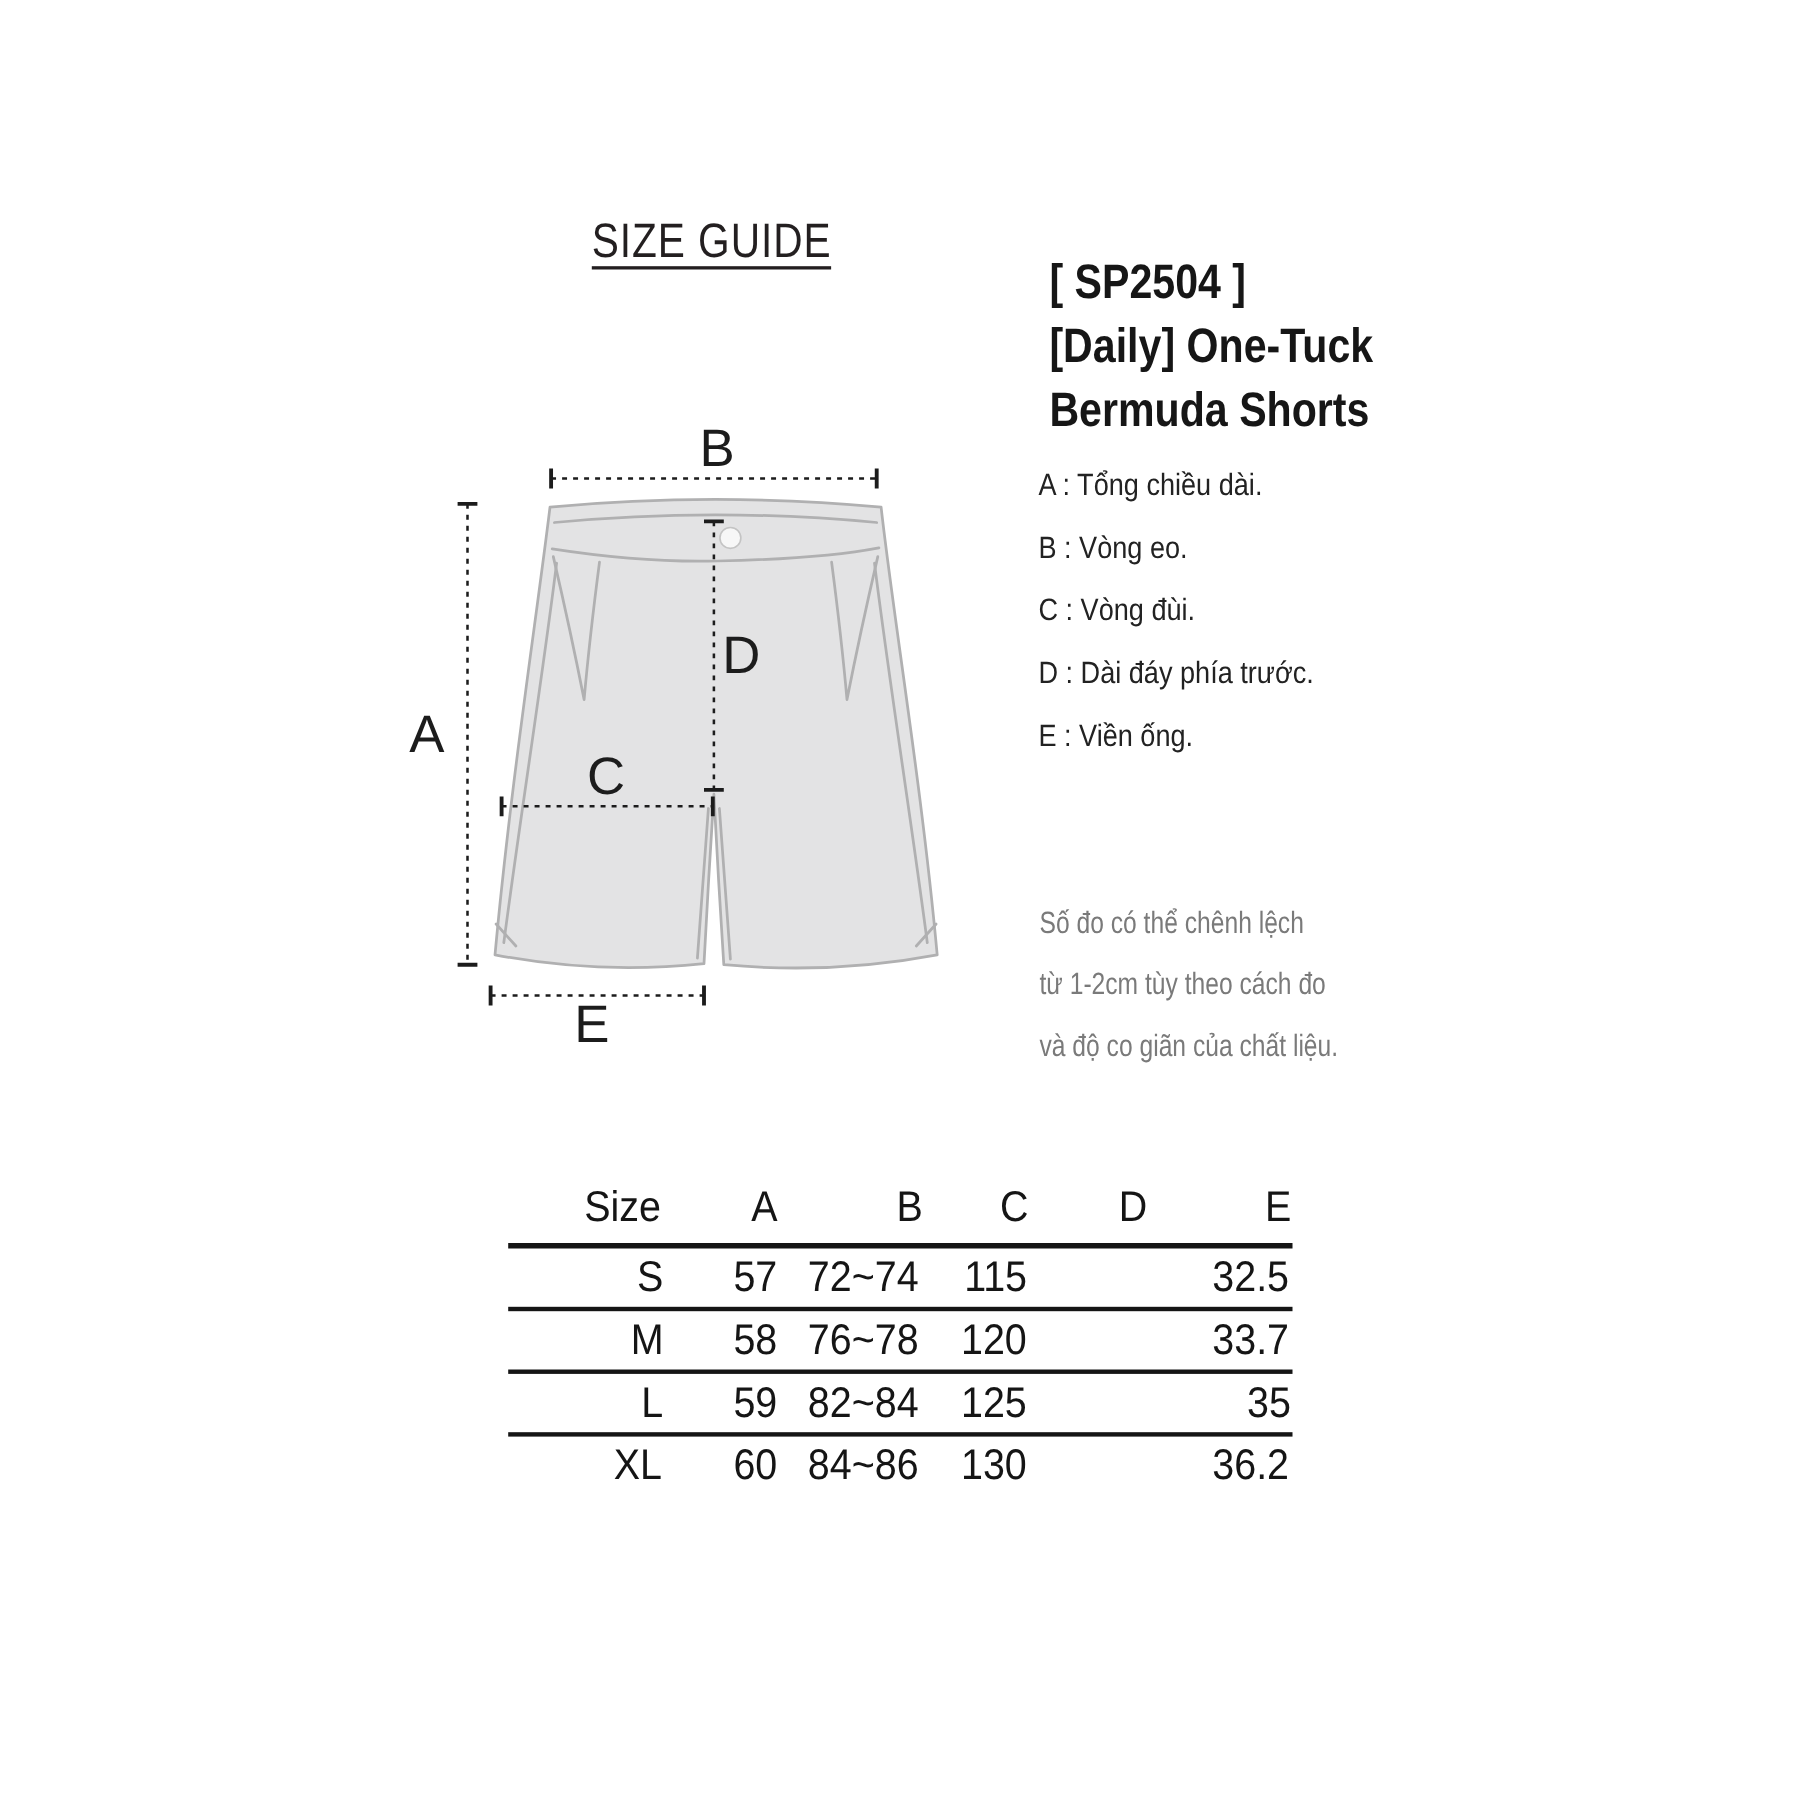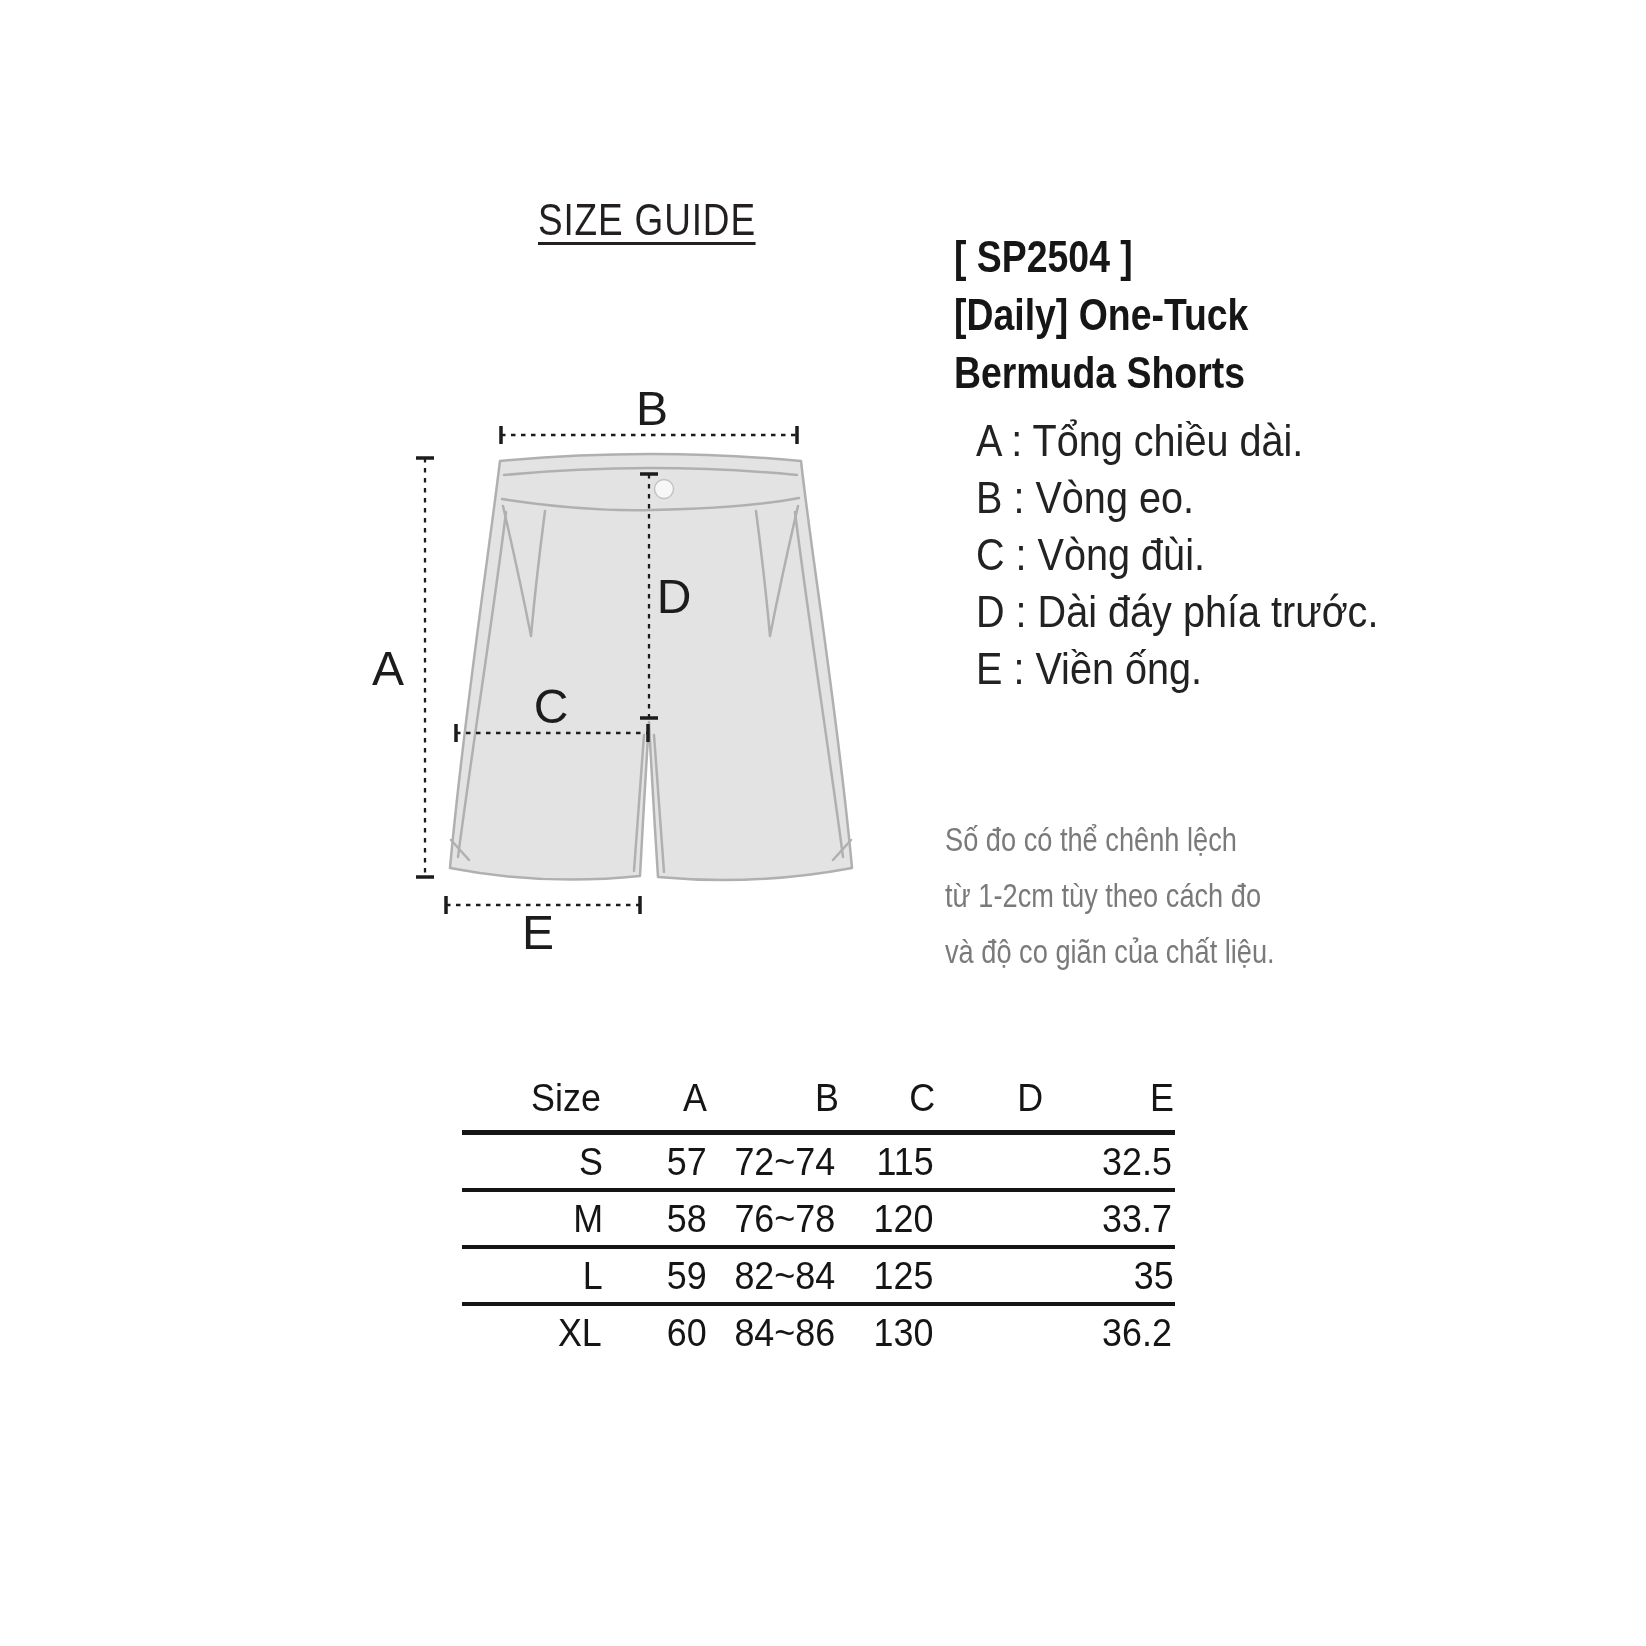--- a/index.html
+++ b/index.html
@@ -11,23 +11,23 @@
   .size-guide-title{
     position:absolute;left:538px;top:198px;
     font-size:44px;line-height:1;font-weight:400;letter-spacing:1px;color:#231f20;
     border-bottom:3px solid #231f20;
     transform:scaleX(.84);transform-origin:left top;
     white-space:nowrap;
   }
   
   .product-block{position:absolute;left:942px;top:228px;line-height:58px;font-weight:700;font-size:44px;color:#161616;margin-left:12px;}
   .product-block > div{transform:scaleX(.85);transform-origin:left center;white-space:nowrap;}
-  .legend-block{position:absolute;left:944px;top:412px;font-size:45px;line-height:57px;color:#222;margin-left:32px;}
+  .legend-block{position:absolute;left:944px;top:412px;font-size:28px;line-height:57px;color:#222;}
   .legend-block > div{transform:scaleX(.88);transform-origin:left center;white-space:nowrap;}
-  .note-block{position:absolute;left:945px;top:811px;font-size:34px;line-height:56px;color:#7a7a7a;}
+  .note-block{position:absolute;left:945px;top:811px;font-size:28px;line-height:56px;color:#7a7a7a;}
   .note-block > div{transform:scaleX(.80);transform-origin:left center;white-space:nowrap;}
   
   .diagram-wrap{position:absolute;left:340px;top:370px;width:570px;height:590px;}
   .dim-label{font-size:48px;fill:#1c1c1c;font-family:"Liberation Sans","DejaVu Sans",sans-serif;}
   
   .size-table{position:absolute;left:462px;top:1066px;width:713px;}
   .t-row{display:grid;grid-template-columns:142px 104px 132px 96px 108px 131px;align-items:center;}
   .t-header{height:64px;border-bottom:5px solid #151515;}
   .t-data{height:53px;border-bottom:4px solid #151515;}
   .t-data:last-child{border-bottom:none;}

